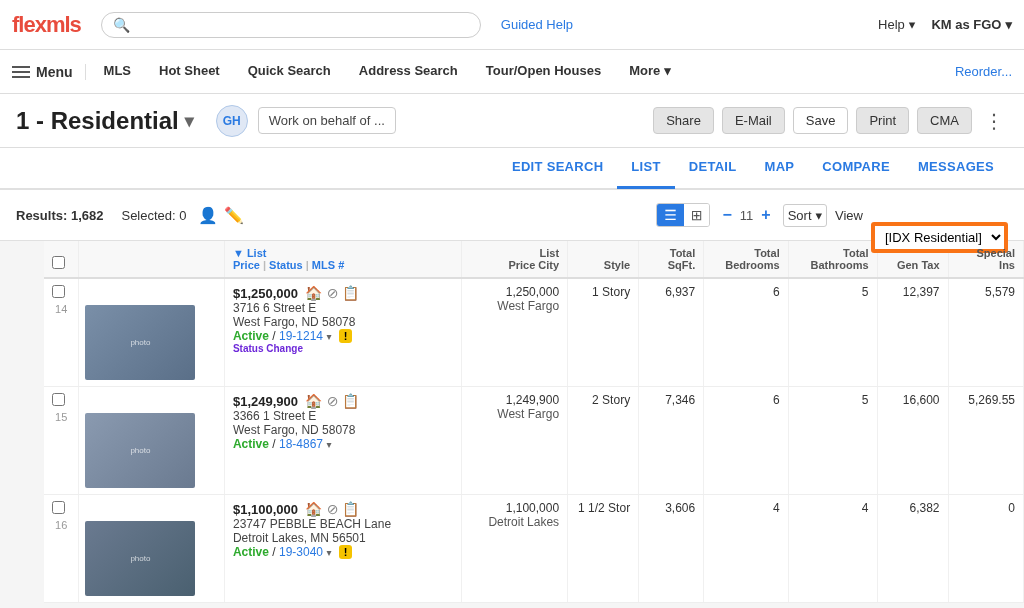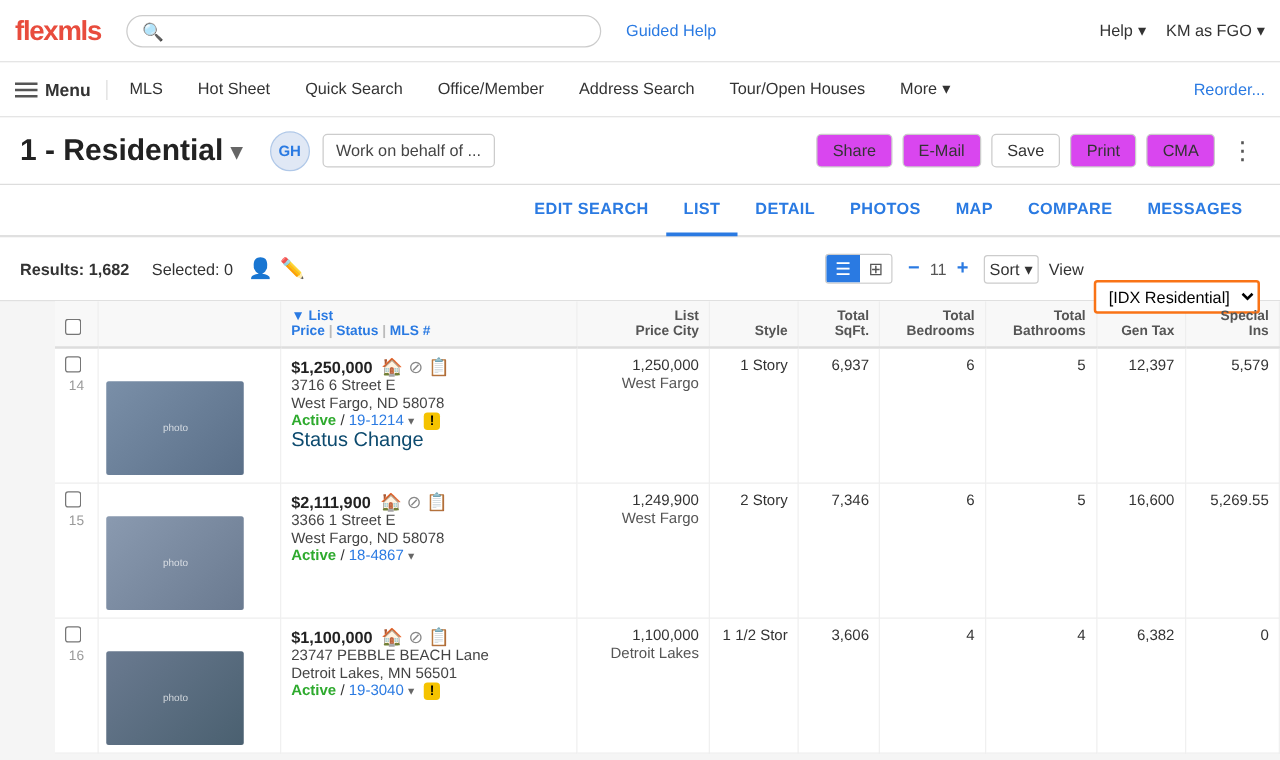--- a/index.html
+++ b/index.html
@@ -7,39 +7,39 @@
 
     
     .top-bar { background: #fff; border-bottom: 1px solid #ddd; display: flex; align-items: center; padding: 0 12px; height: 50px; gap: 12px; }
     .logo { color: #e84c3d; font-weight: 800; font-size: 22px; letter-spacing: -1px; margin-right: 8px; }
     .search-box { display: flex; align-items: center; border: 1px solid #ccc; border-radius: 20px; padding: 4px 12px; gap: 6px; flex: 1; max-width: 380px; background: #fff; }
     .search-box input { border: none; outline: none; font-size: 13px; color: #555; width: 100%; }
     .search-icon-svg { color: #999; font-size: 14px; }
     .guided-help { color: #2a7ae2; font-size: 13px; margin-left: 8px; cursor: pointer; }
     .top-right { margin-left: auto; display: flex; align-items: center; gap: 16px; }
     .help-btn { color: #333; font-size: 13px; cursor: pointer; display: flex; align-items: center; gap: 4px; }
-    .user-btn { color: #333; font-size: 13px; cursor: pointer; display: flex; align-items: center; gap: 4px; font-weight: 400; }
+    .user-btn { color: #333; font-size: 13px; cursor: pointer; display: flex; align-items: center; gap: 4px; font-weight: 700; }
 
     
     .nav-menu { background: #fff; border-bottom: 1px solid #ddd; display: flex; align-items: center; padding: 0 12px; height: 44px; gap: 0; text-align: center; }
     .nav-hamburger { display: flex; align-items: center; gap: 6px; padding: 0 12px 0 0; margin-right: 4px; cursor: pointer; font-weight: 600; font-size: 14px; border-right: 1px solid #ddd; color: #333; }
     .hamburger-icon { display: flex; flex-direction: column; gap: 3px; }
     .hamburger-icon span { width: 18px; height: 2px; background: #555; display: block; }
-    .nav-item { padding: 0 14px; height: 44px; display: flex; align-items: center; font-size: 13px; color: #333; cursor: pointer; white-space: nowrap; border-bottom: 2px solid transparent; }
+    .nav-item { padding: 0 14px; height: 44px; display: flex; align-items: center; font-size: 13px; color: #333; cursor: pointer; white-space: nowrap; border-bottom: 2px solid transparent; font-weight: bold; }
     .nav-more { display: flex; align-items: center; gap: 4px; }
     .reorder-btn { margin-left: auto; color: #2a7ae2; font-size: 13px; cursor: pointer; }
 
     
     .title-bar { background: #fff; border-bottom: 1px solid #ddd; display: flex; align-items: center; padding: 0 16px; height: 54px; gap: 10px; }
     .page-title { font-size: 24px; font-weight: 700; color: #222; display: flex; align-items: center; gap: 6px; }
     .title-dropdown { color: #666; font-size: 18px; cursor: pointer; }
     .gh-badge { width: 32px; height: 32px; border-radius: 50%; background: #e0e8f5; color: #2a7ae2; display: flex; align-items: center; justify-content: center; font-size: 12px; font-weight: 700; border: 1px solid #b0c8e8; cursor: pointer; margin-left: 12px; }
     .work-on-behalf-btn { background: #fff; border: 1px solid #ccc; border-radius: 4px; padding: 5px 10px; font-size: 13px; color: #444; cursor: pointer; display: flex; align-items: center; gap: 4px; }
     .title-actions { display: flex; align-items: center; gap: 8px; margin-left: auto; }
-    .action-btn { background: #d946ef; border: 1px solid #ccc; border-radius: 4px; padding: 5px 12px; font-size: 13px; color: #333; cursor: pointer; }
+    .action-btn { background: #e5e5e5; border: 1px solid #ccc; border-radius: 4px; padding: 5px 12px; font-size: 13px; color: #333; cursor: pointer; }
     .action-btn-save { background: #fff; border: 1px solid #ccc; border-radius: 4px; padding: 5px 12px; font-size: 13px; color: #333; cursor: pointer; }
     .more-dots { color: #555; cursor: pointer; font-size: 20px; padding: 0 4px; }
 
     
     .tab-bar { background: #fff; border-bottom: 2px solid #e0e0e0; display: flex; align-items: center; justify-content: flex-end; padding: 0 16px; height: 42px; gap: 0; }
     .tab-item { padding: 0 14px; height: 42px; display: flex; align-items: center; font-size: 13px; color: #2a7ae2; cursor: pointer; border-bottom: 3px solid transparent; font-weight: 600; letter-spacing: 0.3px; }
     .tab-item.active { border-bottom: 3px solid #2a7ae2; color: #2a7ae2; }
     .tab-item:not(.active) { color: #2a7ae2; }
 
     
@@ -49,36 +49,36 @@
     .results-icons { display: flex; gap: 6px; margin-left: 4px; }
     .icon-btn { color: #555; cursor: pointer; font-size: 16px; }
     .results-right { margin-left: auto; display: flex; align-items: center; gap: 8px; }
     .view-toggle { display: flex; border: 1px solid #ccc; border-radius: 3px; overflow: hidden; }
     .view-toggle-btn { padding: 3px 7px; background: #fff; border: none; cursor: pointer; font-size: 14px; color: #555; }
     .view-toggle-btn.active { background: #2a7ae2; color: #fff; }
     .count-control { display: flex; align-items: center; gap: 4px; color: #555; font-size: 13px; }
     .count-btn { background: none; border: none; cursor: pointer; color: #2a7ae2; font-size: 16px; font-weight: 700; padding: 0 4px; }
     .sort-btn { display: flex; align-items: center; gap: 4px; border: 1px solid #ccc; border-radius: 3px; padding: 3px 4px; font-size: 13px; color: #333; cursor: pointer; background: #fff; }
     .view-label { font-size: 13px; color: #333; }
-    .view-select { border: 2px solid #f97316; border-radius: 3px; padding: 3px 6px; font-size: 13px; background: #fff; cursor: pointer; margin-top: 44px; }
+    .view-select { border: 4px solid #f97316; border-radius: 3px; padding: 3px 6px; font-size: 13px; background: #fff; cursor: pointer; margin-top: 44px; }
 
     
     .data-table { background: #fff; width: 100%; border-collapse: collapse; font-size: 12px; }
     .data-table th { background: #f8f8f8; border-bottom: 2px solid #ddd; border-right: 1px solid #eee; padding: 6px 8px; text-align: right; font-size: 11px; font-weight: 600; color: #555; white-space: nowrap; vertical-align: bottom; }
     .data-table th.left { text-align: left; }
     .data-table th.sort-active { color: #2a7ae2; }
     .data-table td { border-bottom: 1px solid #eee; border-right: 1px solid #f0f0f0; padding: 6px 8px; vertical-align: top; text-align: right; }
     .data-table td.left { text-align: left; }
     .row-num { color: #999; font-size: 11px; display: block; text-align: center; padding-top: 2px; }
     .img-placeholder { width: 110px; height: 75px; background: linear-gradient(135deg, #b0b8c8 0%, #8090a8 100%); border-radius: 2px; display: flex; align-items: center; justify-content: center; color: #fff; font-size: 10px; margin-top: 20px; }
     .listing-price { font-weight: 700; font-size: 13px; color: #222; }
     .listing-addr { color: #444; font-size: 12px; }
     .listing-status { color: #2eaa2e; font-weight: 600; font-size: 12px; }
     .listing-mls { color: #2a7ae2; font-size: 12px; }
-    .status-change { color: #0c4a6e; font-weight: 400; font-size: 16px; }
+    .status-change { color: #6d28d9; font-weight: 700; font-size: 10px; }
     .badge-yellow { background: #f5c300; color: #000; border-radius: 3px; padding: 1px 5px; font-size: 11px; font-weight: 700; display: inline-block; margin-left: 4px; }
     .action-icons { display: flex; gap: 4px; margin-left: 4px; align-items: center; }
     .action-icon { color: #888; font-size: 14px; cursor: pointer; }
     .dropdown-arrow { color: #666; font-size: 10px; }
     .checkbox-cell { width: 20px; text-align: center; }
     .table-wrap { overflow-x: auto; overflow-y: auto; height: calc(608px - 50px - 44px - 54px - 42px - 40px); padding-left: 44px; }
 
     .pipe { color: #bbb; }
   </style>
 </head>
@@ -107,21 +107,20 @@
     <div class="hamburger-icon">
       <span></span>
         <span></span>
         <span></span>
     </div>
     <span>Menu</span>
   </div>
   <div class="nav-item">MLS</div>
   <div class="nav-item">Hot Sheet</div>
   <div class="nav-item">Quick Search</div>
-  <div class="nav-item">Office/Member</div>
   <div class="nav-item">Address Search</div>
   <div class="nav-item">Tour/Open Houses</div>
   <div class="nav-item nav-more">
     <span>More</span>
     <span>▾</span>
   </div>
   <div class="reorder-btn">Reorder...</div>
 </div>
 
 <div class="title-bar">
@@ -138,21 +137,20 @@
     <button class="action-btn">Print</button>
     <button class="action-btn">CMA</button>
     <span class="more-dots">⋮</span>
   </div>
 </div>
 
 <div class="tab-bar">
   <div class="tab-item">EDIT SEARCH</div>
   <div class="tab-item active">LIST</div>
   <div class="tab-item">DETAIL</div>
-  <div class="tab-item">PHOTOS</div>
   <div class="tab-item">MAP</div>
   <div class="tab-item">COMPARE</div>
   <div class="tab-item">MESSAGES</div>
 </div>
 
 <div class="results-bar">
   <span class="results-count">
     <span>Results:</span>&nbsp;<span>1,682</span>
   </span>
   <span class="results-selected">
@@ -245,21 +243,21 @@
       <input type="checkbox" style="">
       <span class="row-num">15</span>
     </td>
     <td class="left" style="padding:6px;">
       <div class="img-placeholder" style="background:linear-gradient(135deg, #8a9ab0 0%, #6a7a90 100%);">
         <span style="font-size:8px;color:rgba(255,255,255,0.7);">photo</span>
       </div>
     </td>
     <td class="left" style="padding:6px 8px;">
       <div>
-        <span class="listing-price">$2,111,900</span>
+        <span class="listing-price">$1,249,900</span>
         <span class="action-icons" style="display:inline-flex;">
           <span class="action-icon">🏠</span>
           <span class="action-icon">⊘</span>
           <span class="action-icon">📋</span>
         </span>
       </div>
       <div class="listing-addr">3366 1 Street E</div>
       <div class="listing-addr">West Fargo, ND 58078</div>
       <div>
         <span class="listing-status">Active</span>

